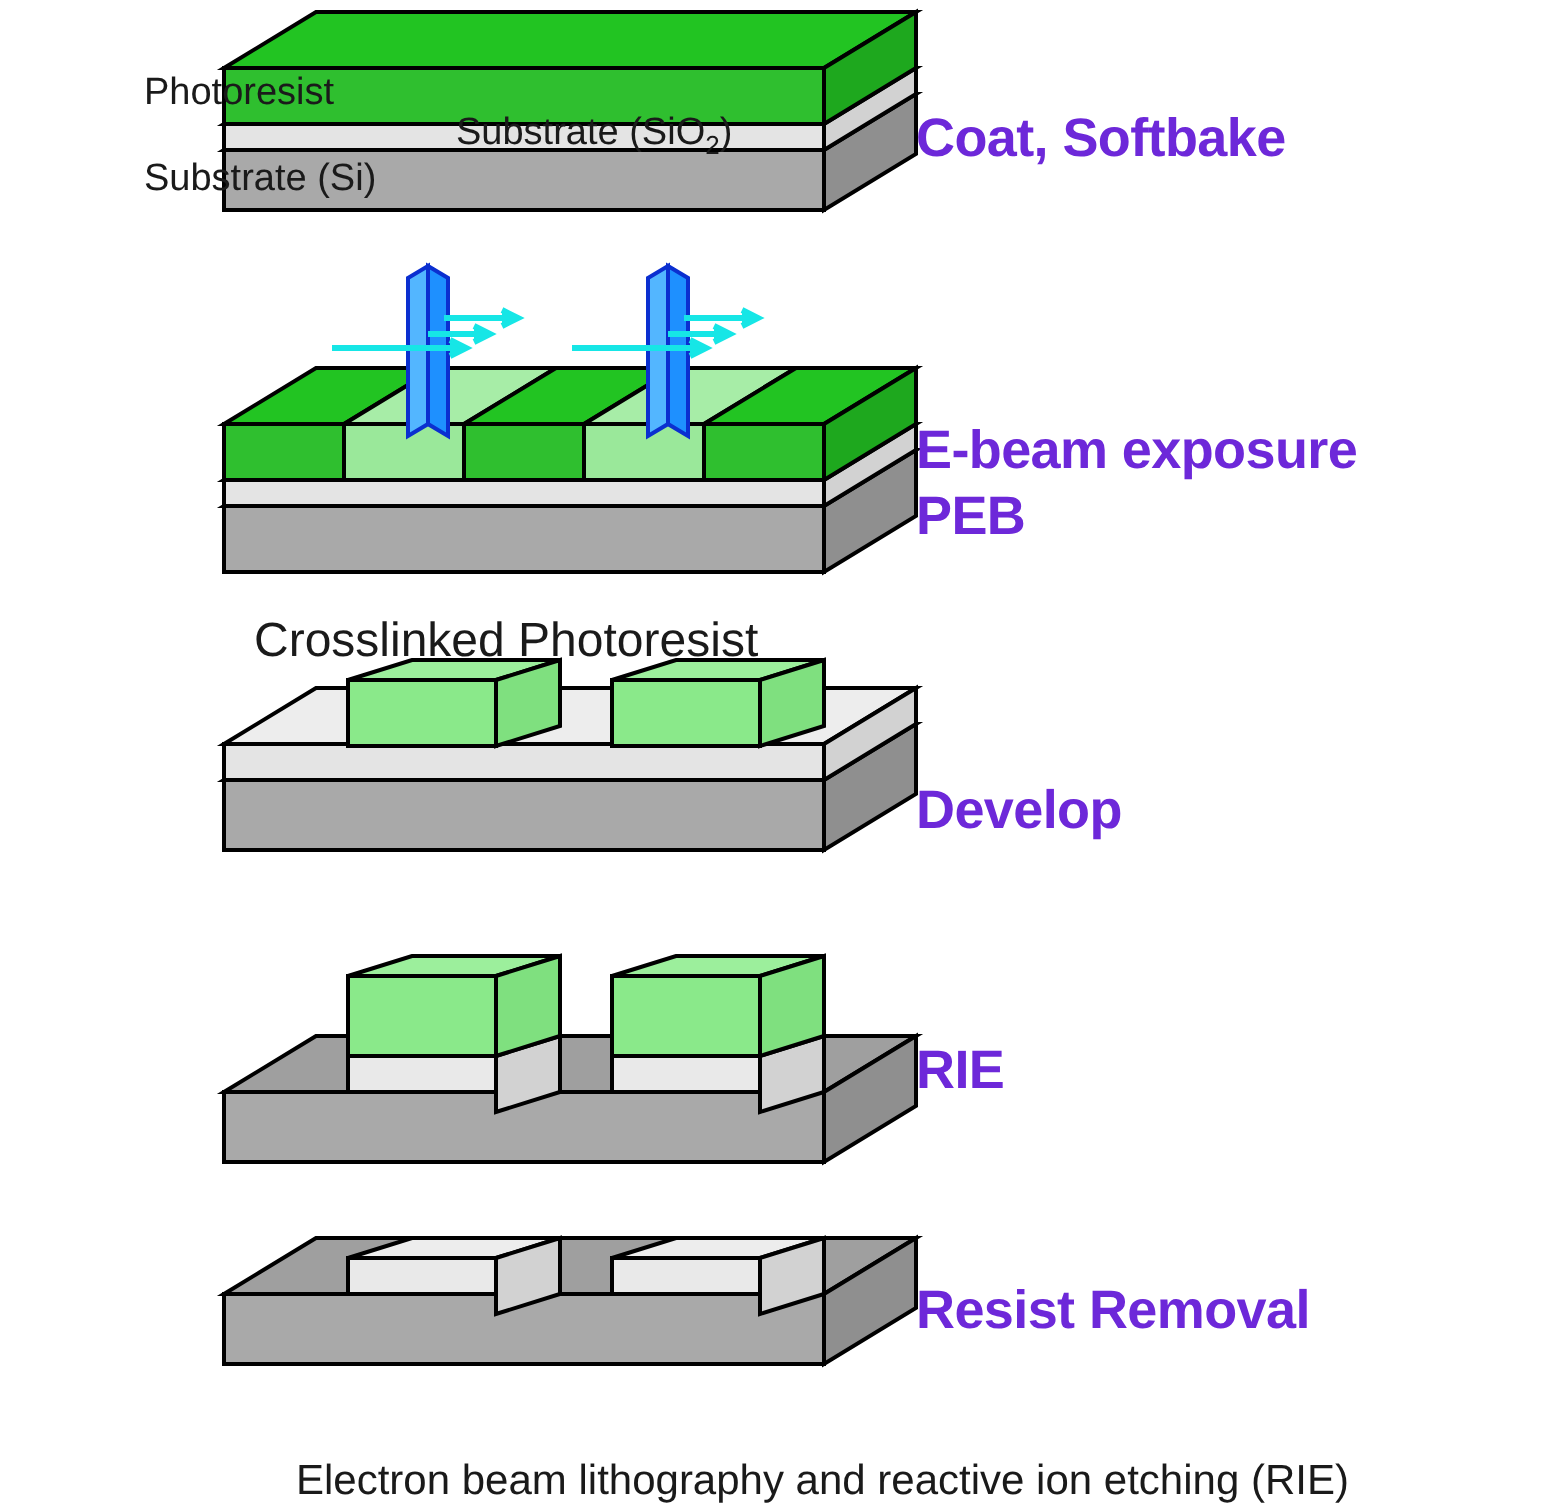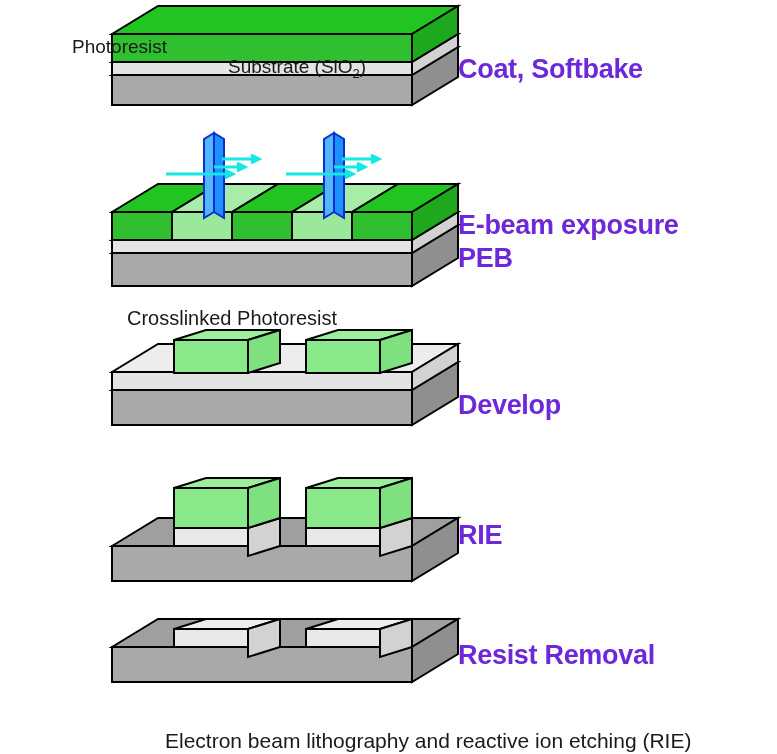--- a/index.html
+++ b/index.html
@@ -25,21 +25,20 @@
     font-size:19px;
     color:#1a1a1a;
     white-space:nowrap;
   }
   .caption{
     position:absolute;
     font-family:"Liberation Sans",sans-serif;
     font-size:21px;
     color:#1a1a1a;
     white-space:nowrap;
-    margin-left:17px;
   }
   svg{display:block;}
 </style>
 </head>
 <body>
 
 <div id="stage">
 
   <svg width="777" height="754" viewBox="0 0 777 754">
 
@@ -205,22 +204,23 @@
         <rect x="260" y="629" width="74" height="18" fill="#e9e9e9" stroke="#000" stroke-width="2"></rect>
       </g>
     </g>
 
   </svg>
 
   <div class="inline-label" style="left:72px;top:36px;">Photoresist</div>
 
   <div class="inline-label" style="left:228px;top:56px;"><span>Substrate (SiO</span><sub style="font-size:13px;">2</sub><span>)</span></div>
 
-
-  <div class="inline-label" style="left:127px;top:307px;font-size:20px;">Crosslinked Photoresist</div>
+  <div class="inline-label" style="left:72px;top:79px;">Substrate (Si)</div>
+
+  <div class="inline-label" style="left:127px;top:307px;font-size:24px;">Crosslinked Photoresist</div>
 
   <div class="step-label" style="left:458px;top:53px;">Coat, Softbake</div>
 
   <div class="step-label" style="left:458px;top:209px;">E-beam exposure
 PEB</div>
 
   <div class="step-label" style="left:458px;top:389px;">Develop</div>
 
   <div class="step-label" style="left:458px;top:519px;">RIE</div>
 

